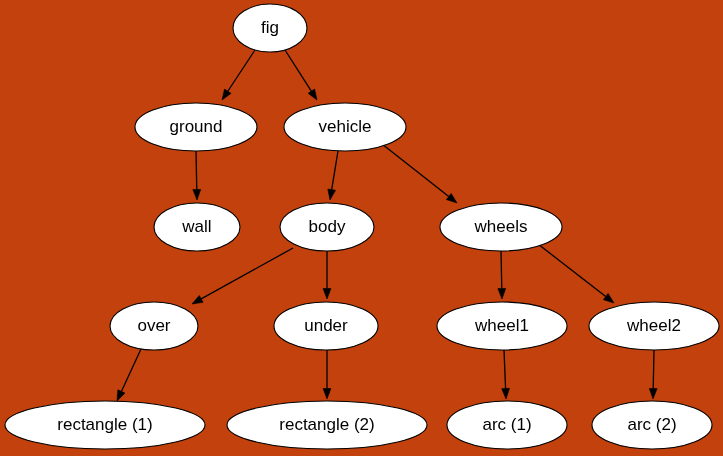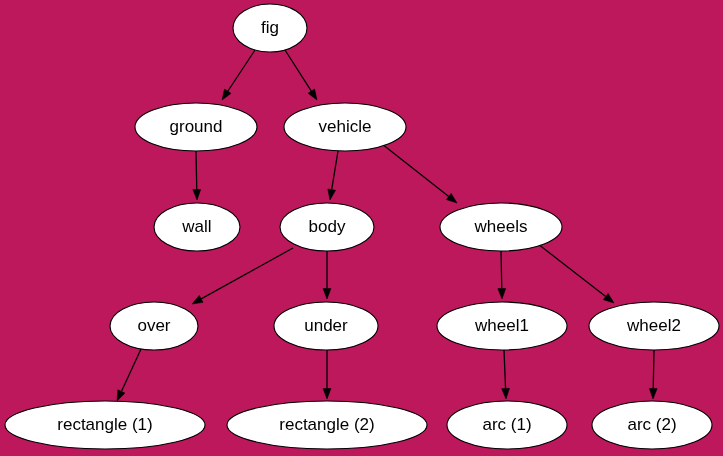--- a/index.html
+++ b/index.html
@@ -10,21 +10,21 @@
   body {
     width: 723px;
     height: 456px;
     overflow: hidden;
     font-family: "Liberation Sans", sans-serif;
   }
   #graph-root {
     position: relative;
     width: 723px;
     height: 456px;
-    background: #be185d;
+    background: #c2410c;
   }
   svg#graph-canvas {
     display: block;
     width: 723px;
     height: 456px;
   }
   .node-ellipse {
     fill: #ffffff;
     stroke: #000000;
     stroke-width: 1.1;

